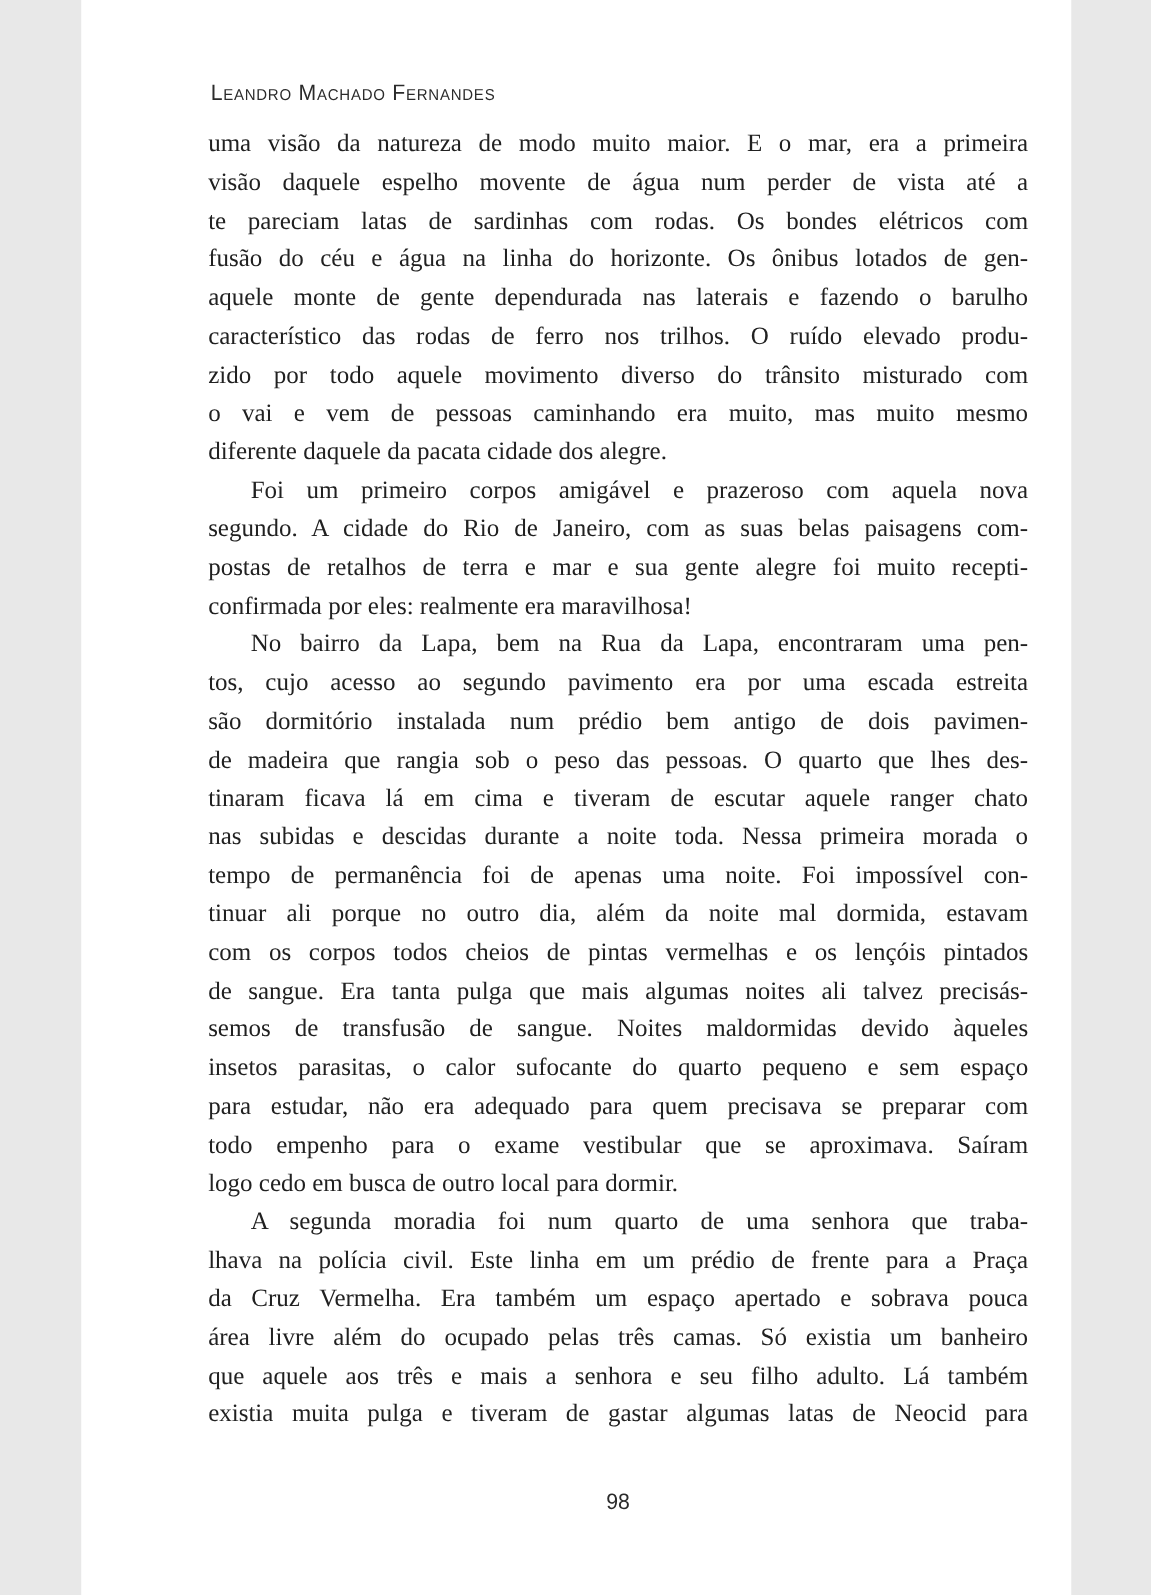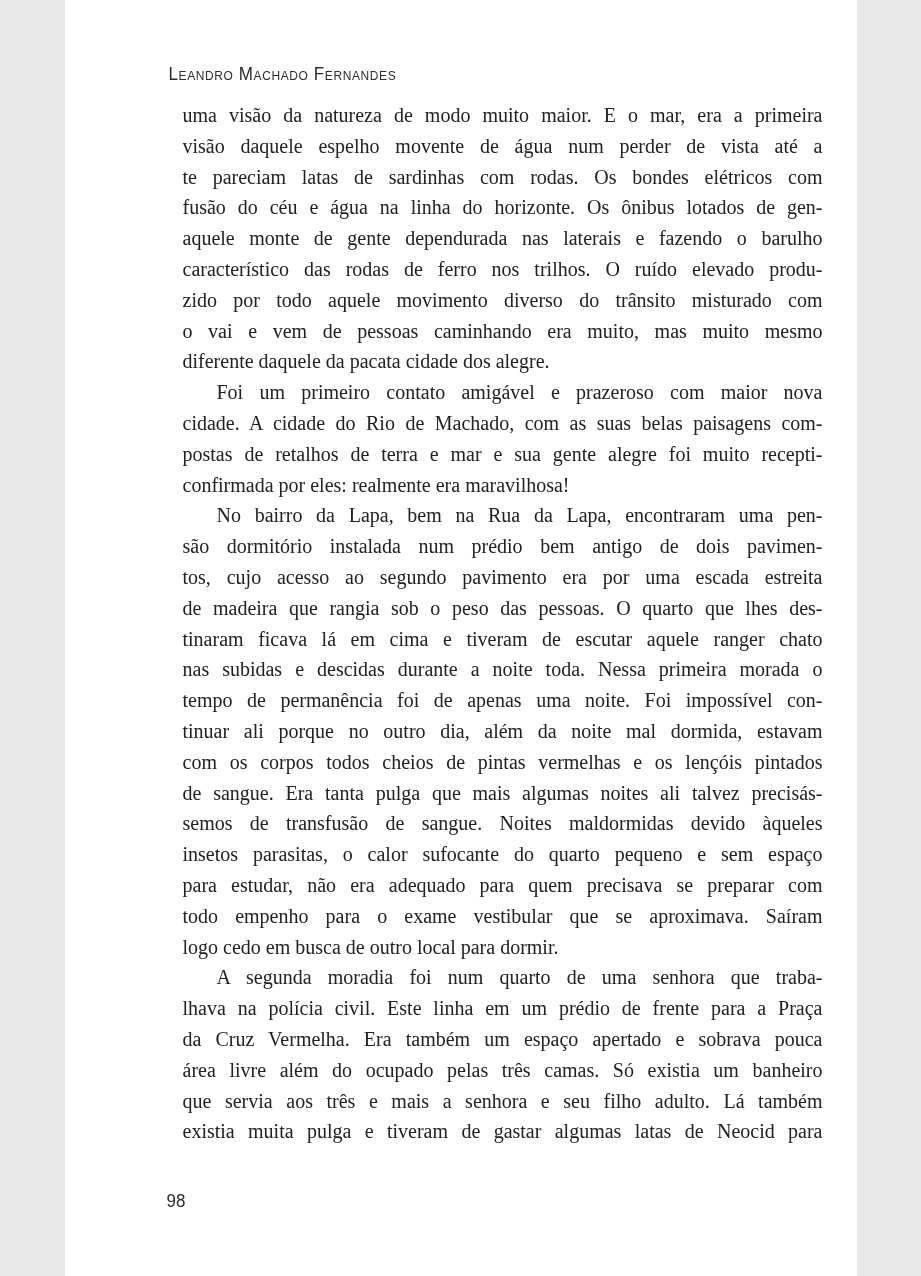--- a/index.html
+++ b/index.html
@@ -31,29 +31,29 @@
     width: 656px;
     font-family: "Liberation Serif", serif;
     font-size: 20px;
     color: #212121;
   }
   .paragraph { margin: 0; }
   .line {
     line-height: 30.8px;
     text-align: justify;
     text-align-last: justify;
-    margin-left: 16px;
   }
   .line.indent { text-indent: 34px; }
   .line.para-end { text-align-last: left; }
   .footer {
     position: absolute;
     left: 102px;
     top: 1192px;
     width: 656px;
+    text-align: center;
   }
   .page-number {
     font-family: "Liberation Sans", sans-serif;
     font-size: 17px;
     color: #2b2b2b;
     transform: scaleY(1.05);
     display: inline-block;
   }
 </style>
 </head>
@@ -68,48 +68,48 @@
         <div class="line">visão daquele espelho movente de água num perder de vista até a</div>
         <div class="line">te pareciam latas de sardinhas com rodas. Os bondes elétricos com</div>
         <div class="line">fusão do céu e água na linha do horizonte. Os ônibus lotados de gen-</div>
         <div class="line">aquele monte de gente dependurada nas laterais e fazendo o barulho</div>
         <div class="line">característico das rodas de ferro nos trilhos. O ruído elevado produ-</div>
         <div class="line">zido por todo aquele movimento diverso do trânsito misturado com</div>
         <div class="line">o vai e vem de pessoas caminhando era muito, mas muito mesmo</div>
         <div class="line para-end">diferente daquele da pacata cidade dos alegre.</div>
       </div>
       <div class="paragraph">
-        <div class="line indent">Foi um primeiro contato amigável e prazeroso com maior nova</div>
-        <div class="line">cidade. A cidade do Rio de Machado, com as suas belas paisagens com-</div>
+        <div class="line indent">Foi um primeiro corpos amigável e prazeroso com aquela nova</div>
+        <div class="line">segundo. A cidade do Rio de Janeiro, com as suas belas paisagens com-</div>
         <div class="line">postas de retalhos de terra e mar e sua gente alegre foi muito recepti-</div>
         <div class="line para-end">confirmada por eles: realmente era maravilhosa!</div>
       </div>
       <div class="paragraph">
         <div class="line indent">No bairro da Lapa, bem na Rua da Lapa, encontraram uma pen-</div>
+        <div class="line">tos, cujo acesso ao segundo pavimento era por uma escada estreita</div>
         <div class="line">são dormitório instalada num prédio bem antigo de dois pavimen-</div>
-        <div class="line">tos, cujo acesso ao segundo pavimento era por uma escada estreita</div>
         <div class="line">de madeira que rangia sob o peso das pessoas. O quarto que lhes des-</div>
         <div class="line">tinaram ficava lá em cima e tiveram de escutar aquele ranger chato</div>
         <div class="line">nas subidas e descidas durante a noite toda. Nessa primeira morada o</div>
         <div class="line">tempo de permanência foi de apenas uma noite. Foi impossível con-</div>
         <div class="line">tinuar ali porque no outro dia, além da noite mal dormida, estavam</div>
         <div class="line">com os corpos todos cheios de pintas vermelhas e os lençóis pintados</div>
         <div class="line">de sangue. Era tanta pulga que mais algumas noites ali talvez precisás-</div>
         <div class="line">semos de transfusão de sangue. Noites maldormidas devido àqueles</div>
         <div class="line">insetos parasitas, o calor sufocante do quarto pequeno e sem espaço</div>
         <div class="line">para estudar, não era adequado para quem precisava se preparar com</div>
         <div class="line">todo empenho para o exame vestibular que se aproximava. Saíram</div>
         <div class="line para-end">logo cedo em busca de outro local para dormir.</div>
       </div>
       <div class="paragraph">
         <div class="line indent">A segunda moradia foi num quarto de uma senhora que traba-</div>
         <div class="line">lhava na polícia civil. Este linha em um prédio de frente para a Praça</div>
         <div class="line">da Cruz Vermelha. Era também um espaço apertado e sobrava pouca</div>
         <div class="line">área livre além do ocupado pelas três camas. Só existia um banheiro</div>
-        <div class="line">que servia aos três e mais a senhora e seu filho adulto. Lá também</div>
+        <div class="line">que aquele aos três e mais a senhora e seu filho adulto. Lá também</div>
         <div class="line">existia muita pulga e tiveram de gastar algumas latas de Neocid para</div>
       </div>
     </div>
 
   <div class="footer">
     <span class="page-number">98</span>
   </div>
 </div>
 
 </body></html>

